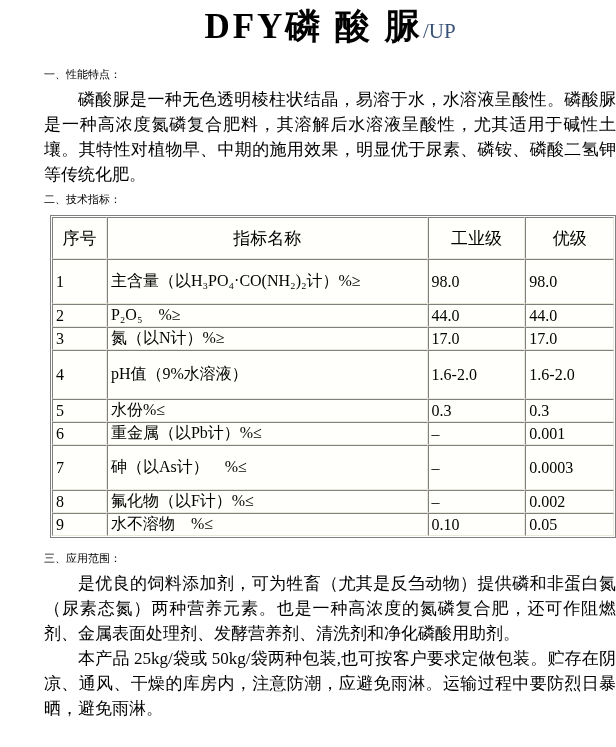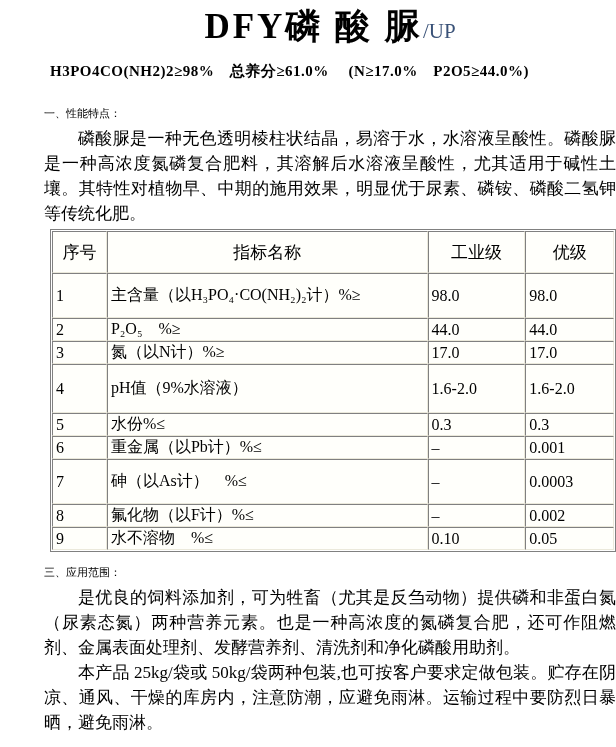--- a/index.html
+++ b/index.html
@@ -44,25 +44,25 @@
   tr.h-xl{height:49px;}
   tr.h-md{height:23px;}
 </style>
 </head>
 <body>
 
 <div class="page">
 
   <h1 class="title"><span>DFY磷 酸 脲</span><span class="suffix">/UP</span></h1>
 
-  <p class="formula">H3PO4CO(NH2)2≥98%　总养分≥61.0%　 (N≥17.0%　P2O5≥44.0%)</p>
 
   <p class="hd">一、性能特点：</p>
   <p class="para">磷酸脲是一种无色透明棱柱状结晶，易溶于水，水溶液呈酸性。磷酸脲是一种高浓度氮磷复合肥料，其溶解后水溶液呈酸性，尤其适用于碱性土壤。其特性对植物早、中期的施用效果，明显优于尿素、磷铵、磷酸二氢钾等传统化肥。</p>
 
+  <p class="hd">二、技术指标：</p>
 
   <div class="table-frame">
     <table>
       <thead>
         <tr class="h-head">
           <th class="c-no">序号</th>
           <th class="c-name">指标名称</th>
           <th class="c-ind">工业级</th>
           <th class="c-pre">优级</th>
         </tr>

